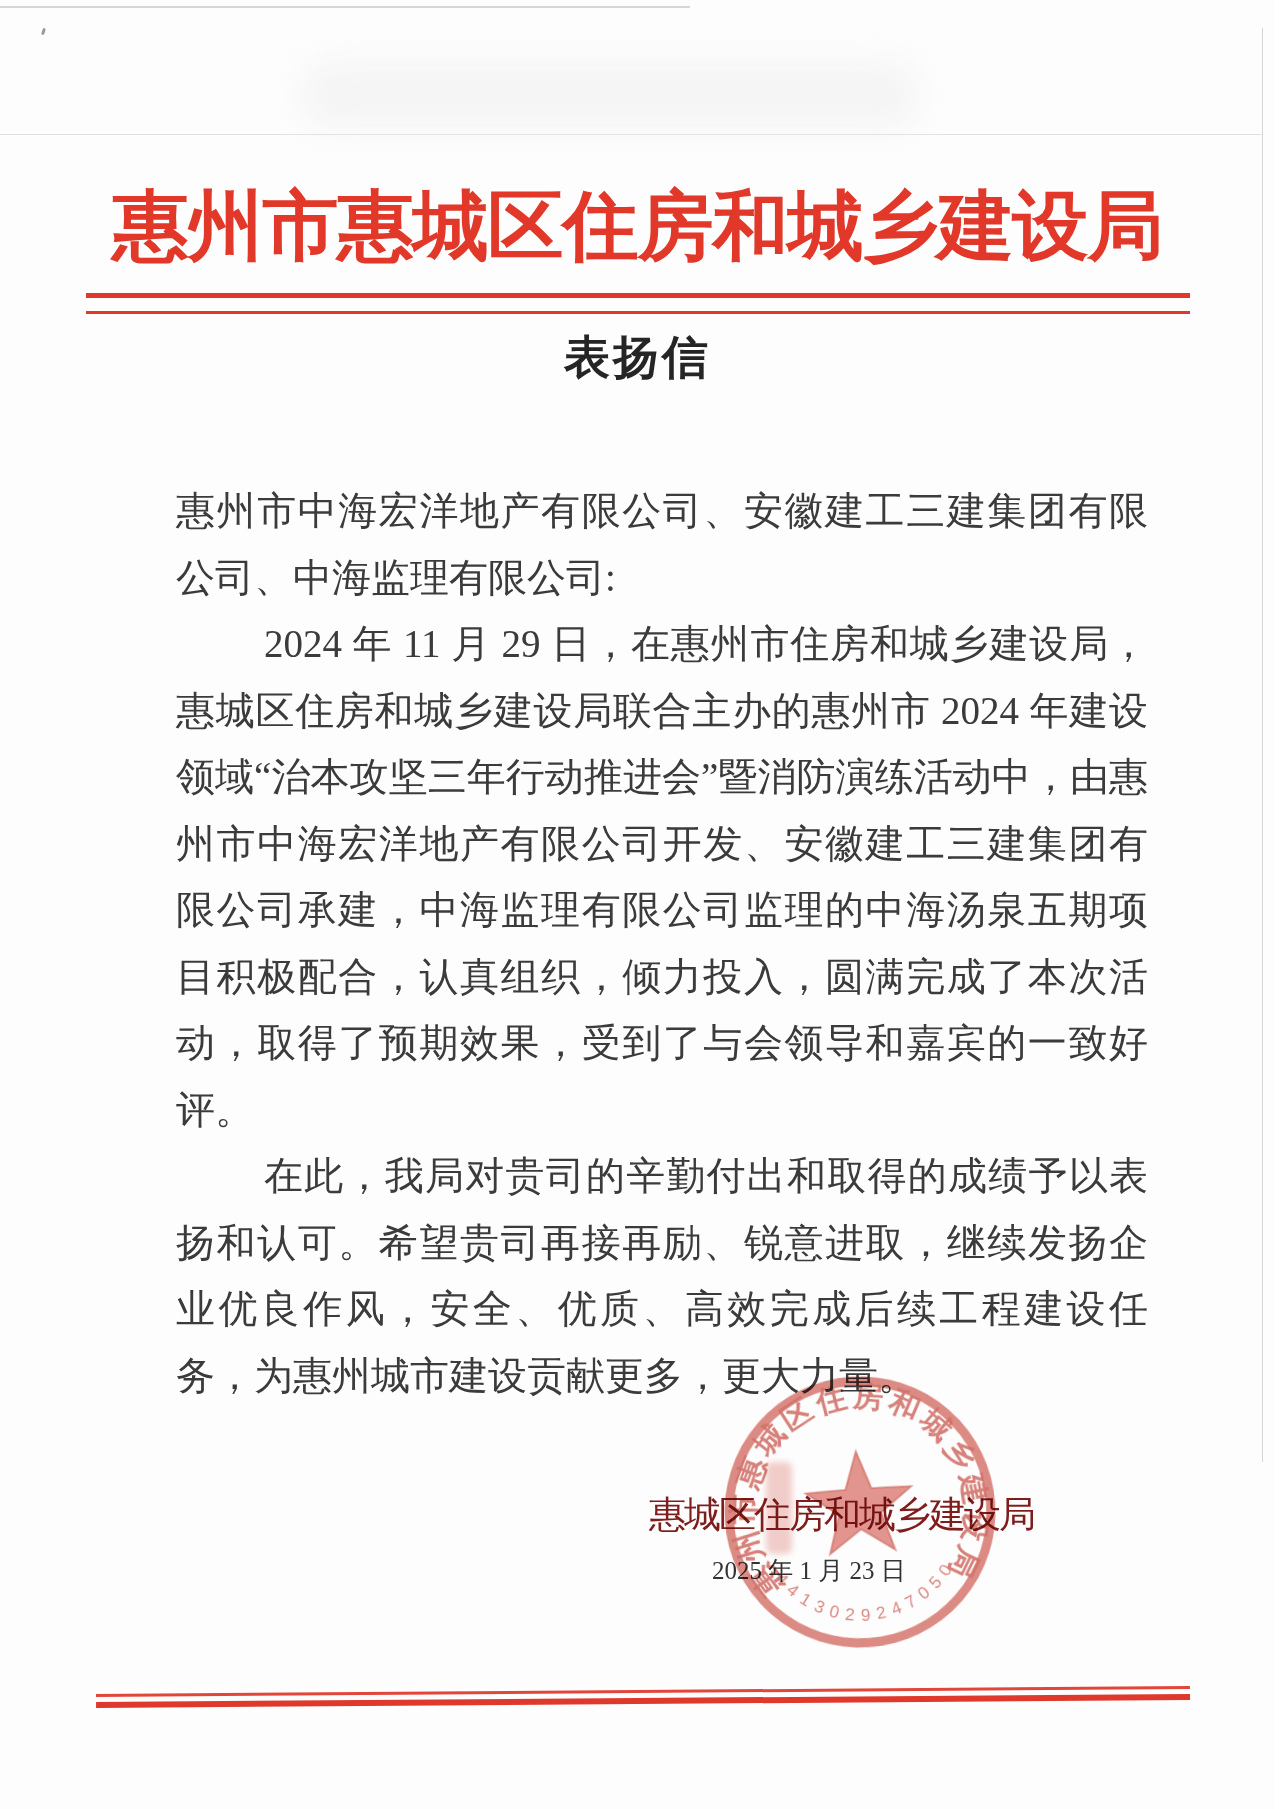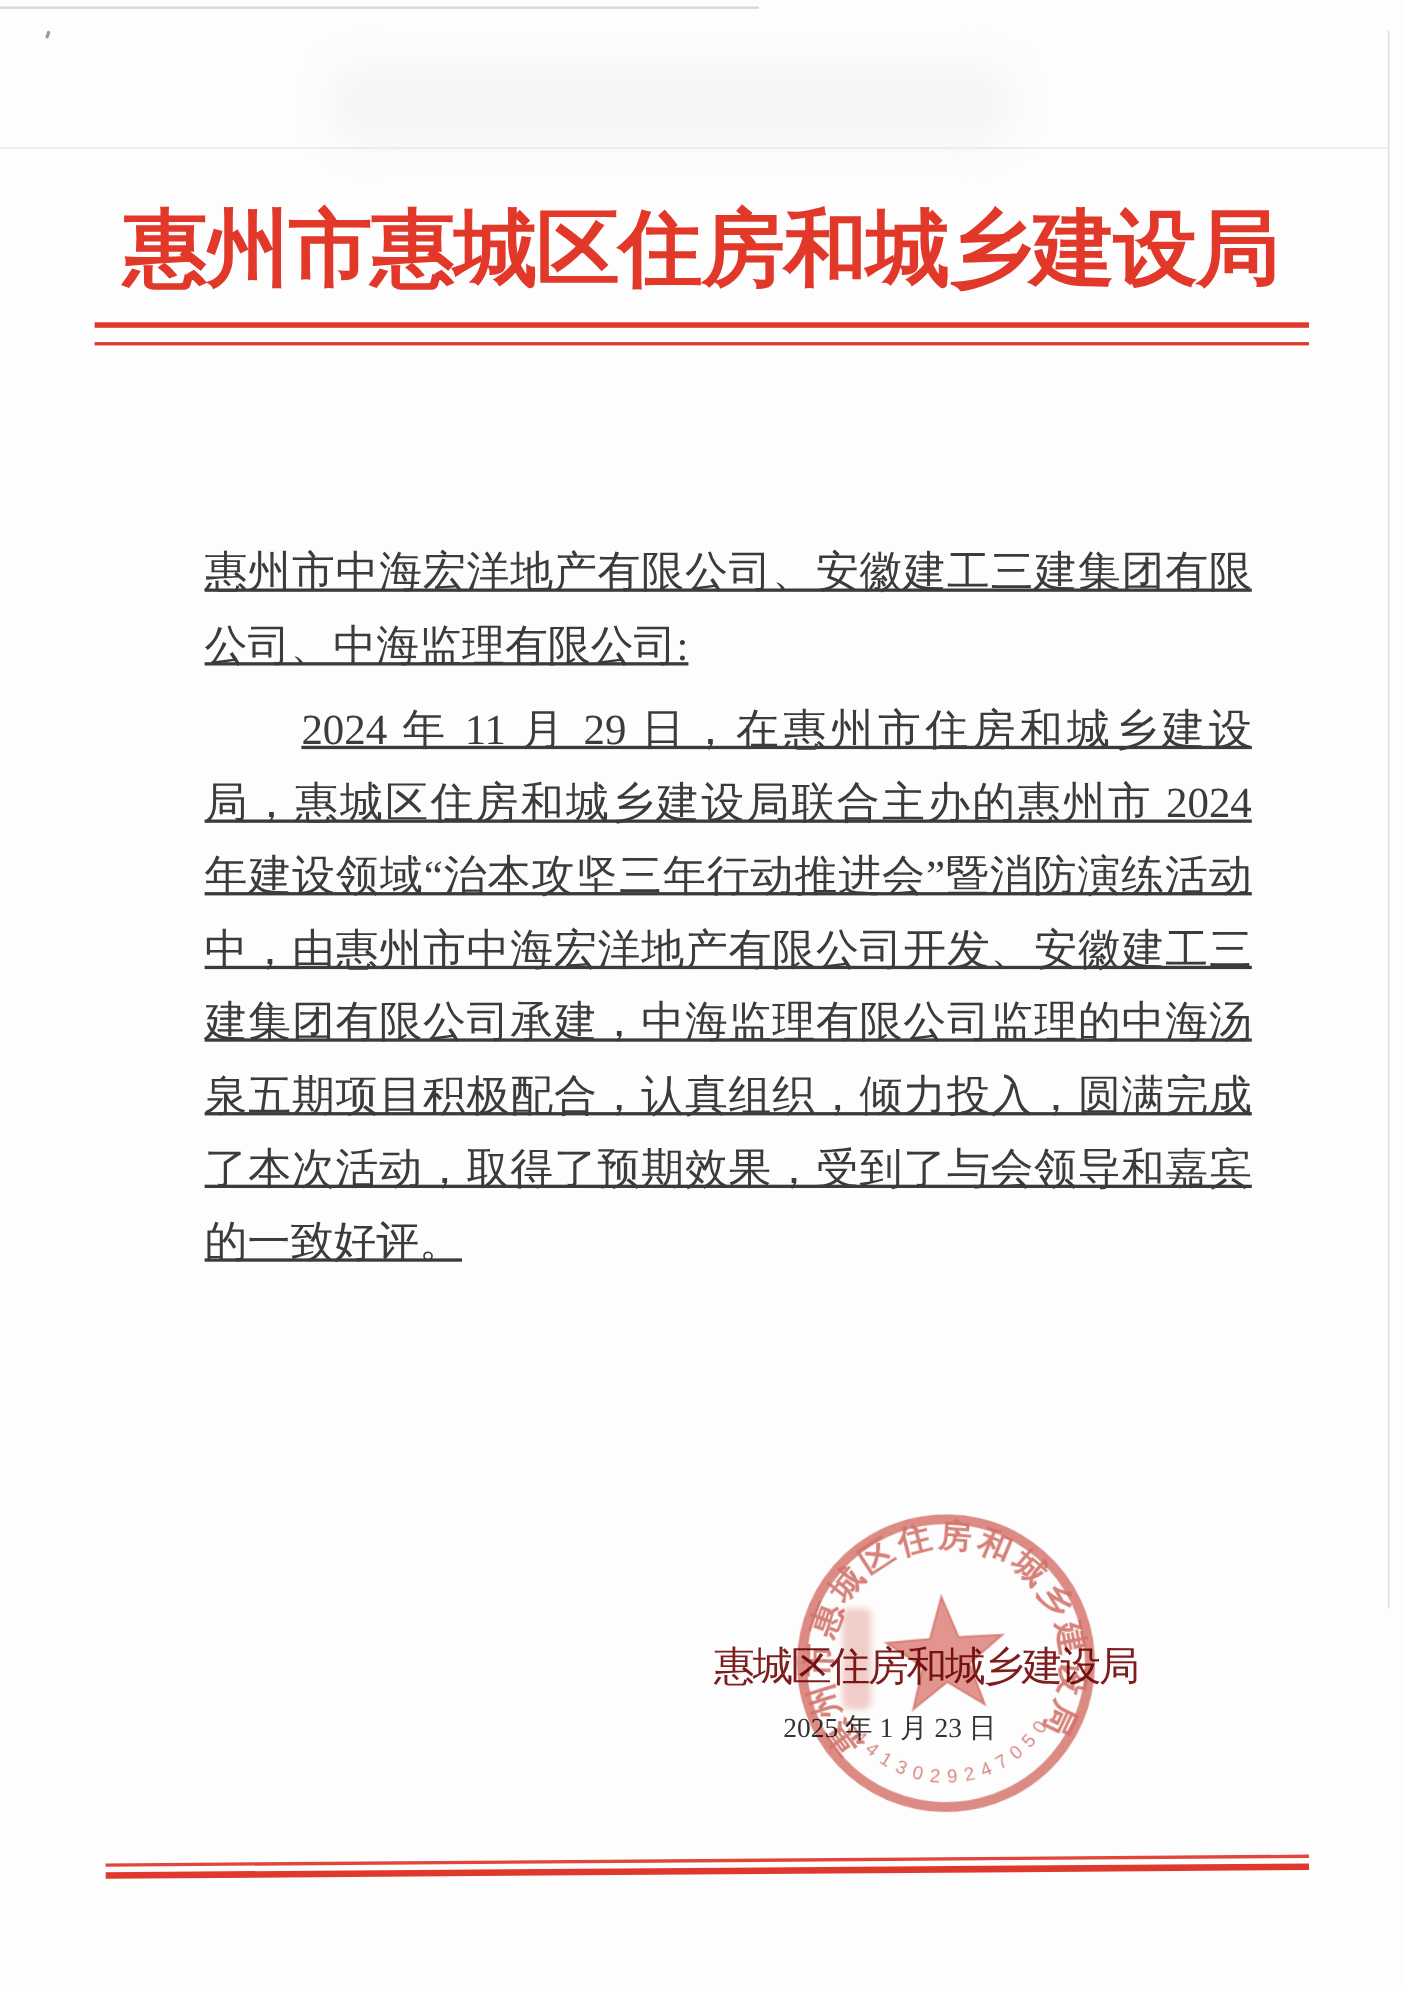--- a/index.html
+++ b/index.html
@@ -56,21 +56,21 @@
     font-family: "Liberation Sans", "DejaVu Sans", sans-serif;
   }
   
   .letter-body {
     position: absolute; left: 176px; top: 478px; width: 972px;
     font-size: 39px; line-height: 66.5px;
     color: #3b3b3b;
     text-align: justify;
     font-family: "Liberation Serif", "DejaVu Serif", serif;
   }
-  .letter-body p { margin: 10px; text-decoration: underline; }
+  .letter-body p { margin: 0; }
   .letter-body p.indent { text-indent: 88px; }
   
   .signature-name {
     position: absolute; left: 649px; top: 1490px;
     font-size: 37px; letter-spacing: -2px; color: #7f1d1d;
     font-family: "Liberation Serif", "DejaVu Serif", serif;
     white-space: nowrap;
   }
   .signature-date {
     position: absolute; left: 712px; top: 1554px;
@@ -108,24 +108,26 @@
   <div class="scan-topline"></div>
   <div class="scan-smudge"></div>
   <div class="scan-foldline"></div>
   <div class="scan-rightedge"></div>
   <div class="scan-speck"></div>
 
   <div class="letterhead">惠州市惠城区住房和城乡建设局</div>
   <div class="rule-top"></div>
   <div class="rule-bottom"></div>
 
+  <div class="letter-title">表扬信</div>
 
   <div class="letter-body">
     <p>惠州市中海宏洋地产有限公司、安徽建工三建集团有限公司、中海监理有限公司:</p>
     <p class="indent">2024 年 11 月 29 日，在惠州市住房和城乡建设局，惠城区住房和城乡建设局联合主办的惠州市 2024 年建设领域“治本攻坚三年行动推进会”暨消防演练活动中，由惠州市中海宏洋地产有限公司开发、安徽建工三建集团有限公司承建，中海监理有限公司监理的中海汤泉五期项目积极配合，认真组织，倾力投入，圆满完成了本次活动，取得了预期效果，受到了与会领导和嘉宾的一致好评。</p>
+    <p class="indent">在此，我局对贵司的辛勤付出和取得的成绩予以表扬和认可。希望贵司再接再励、锐意进取，继续发扬企业优良作风，安全、优质、高效完成后续工程建设任务，为惠州城市建设贡献更多，更大力量。</p>
   </div>
 
   <div class="signature-name">惠城区住房和城乡建设局</div>
   <div class="signature-date">2025 年 1 月 23 日</div>
 
   <div class="seal-innerblob"></div>
 
   <svg class="seal" viewBox="0 0 290 290" xmlns="http://www.w3.org/2000/svg">
     <defs>
       <path id="sealTopArc" d="M 64.6 212.5 A 105 105 0 1 1 225.4 212.5" fill="none"></path>

